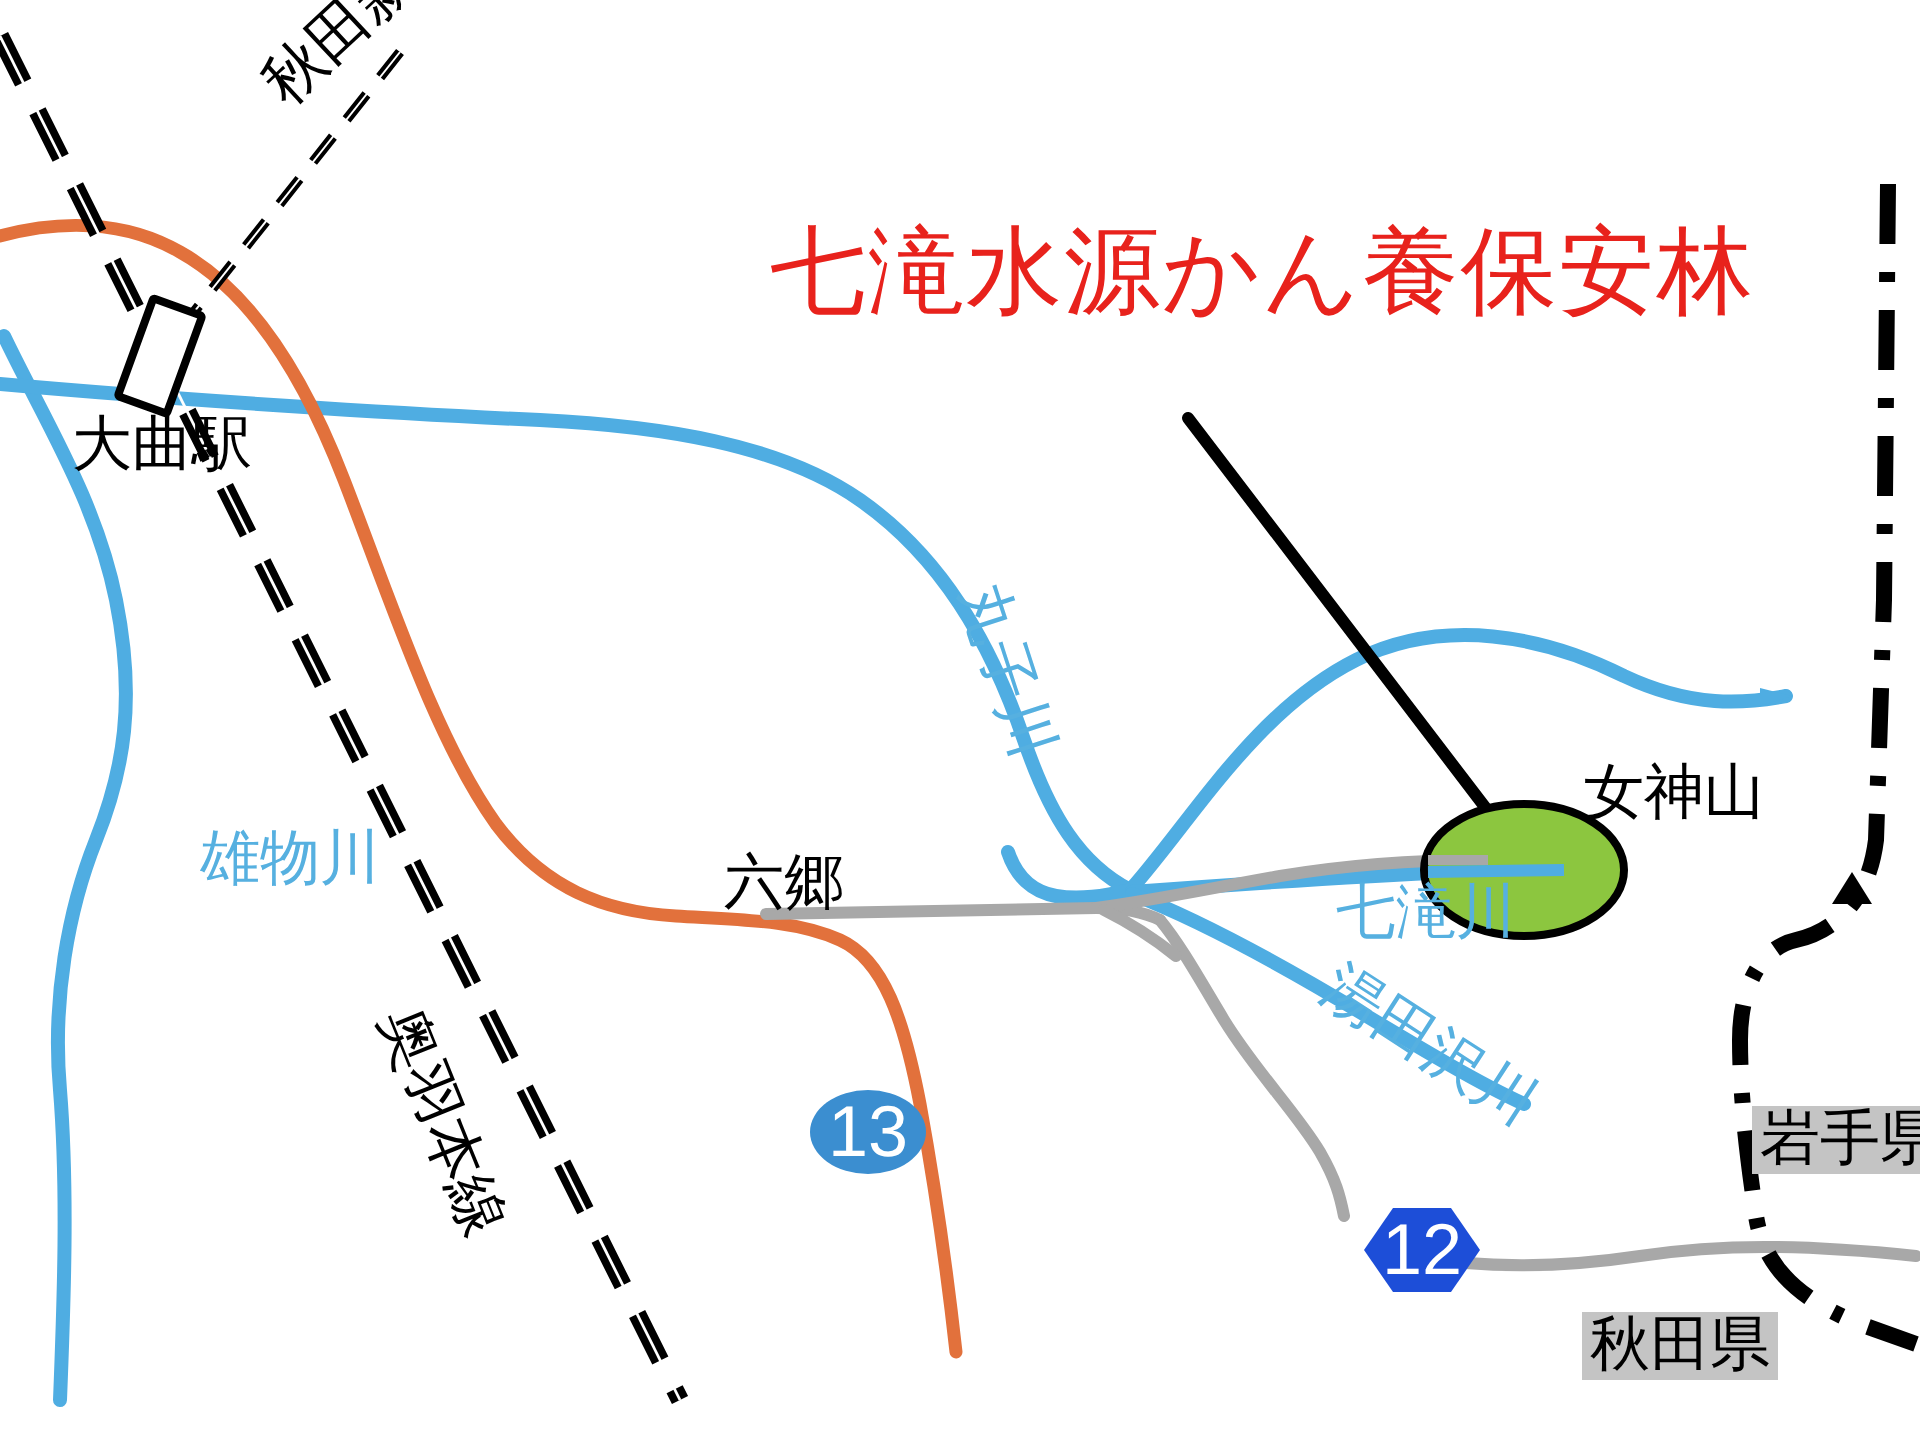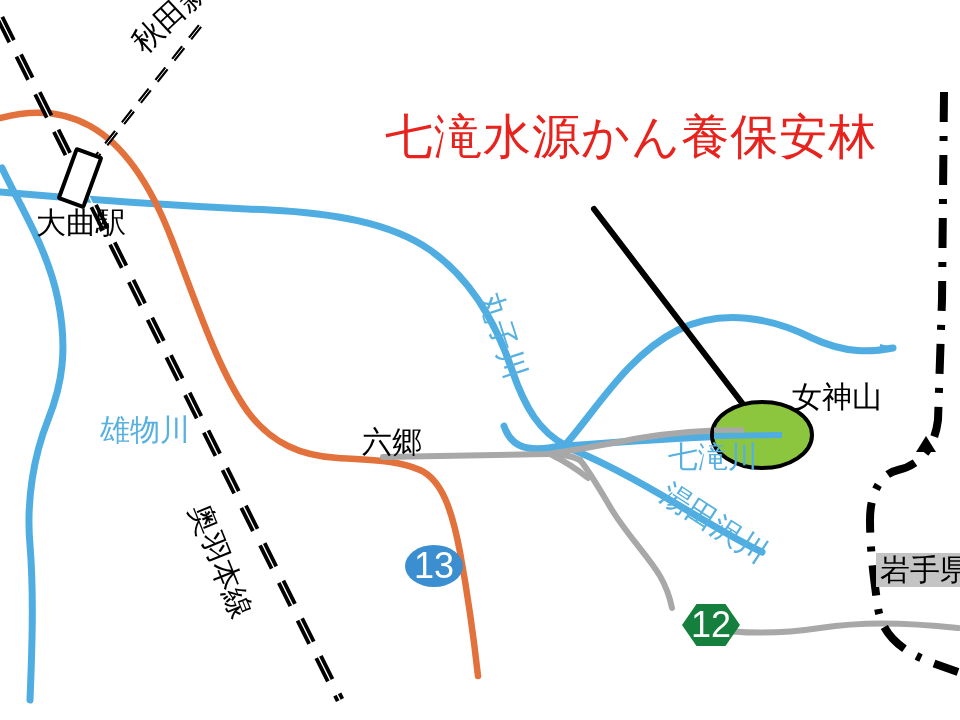--- a/index.html
+++ b/index.html
@@ -59,21 +59,21 @@
     align-items: center;
     justify-content: center;
   }
   .badge-oval {
     background: #3b8ed0;
     border-radius: 50%;
     width: 58px;
     height: 42px;
   }
   .badge-hex {
-    background: #15803d;
+    background: #1d4ed8;
     width: 58px;
     height: 42px;
     clip-path: polygon(25% 0%, 75% 0%, 100% 50%, 75% 100%, 25% 100%, 0% 50%);
   }
   .rot-shinkansen { transform: rotate(-43deg); transform-origin: 0 0; }
   .rot-ouhonsen   { transform: rotate(68deg);  transform-origin: 0 0; }
   .rot-marukogawa { transform: rotate(72deg);  transform-origin: 0 0; }
   .rot-yudazawa   { transform: rotate(33deg);  transform-origin: 0 0; }
 </style>
 </head>
@@ -171,18 +171,19 @@
 
 
   <div class="map-label label-river" style="left:668px; top:442px;">七滝川</div>
 
   <div class="map-label label-river rot-yudazawa" style="left:672px; top:478px;">湯田沢川</div>
 
   <div class="map-label label-place" style="left:792px; top:382px;">女神山</div>
 
   <div class="map-label label-pref" style="left:876px; top:553px;">岩手県</div>
 
+  <div class="map-label label-pref" style="left:791px; top:656px;">秋田県</div>
 
   <div class="route-badge badge-oval" style="left:405px; top:545px;">13</div>
 
   <div class="route-badge badge-hex" style="left:682px; top:604px;">12</div>
 
 </div>
 
 </body></html>

